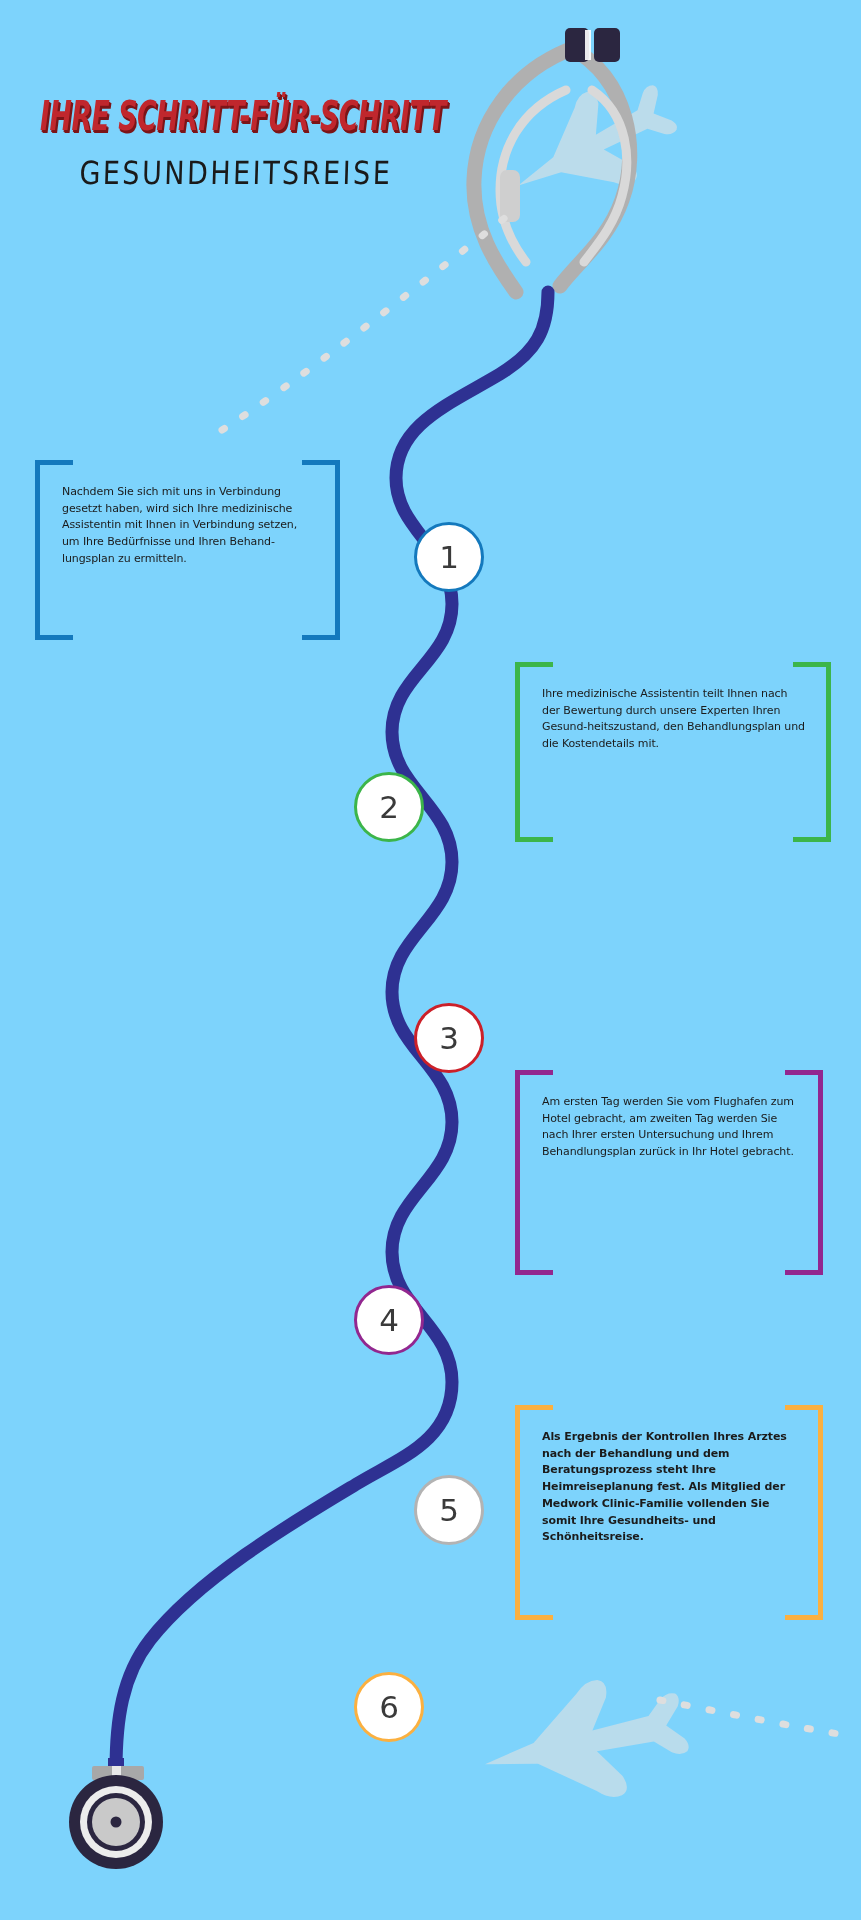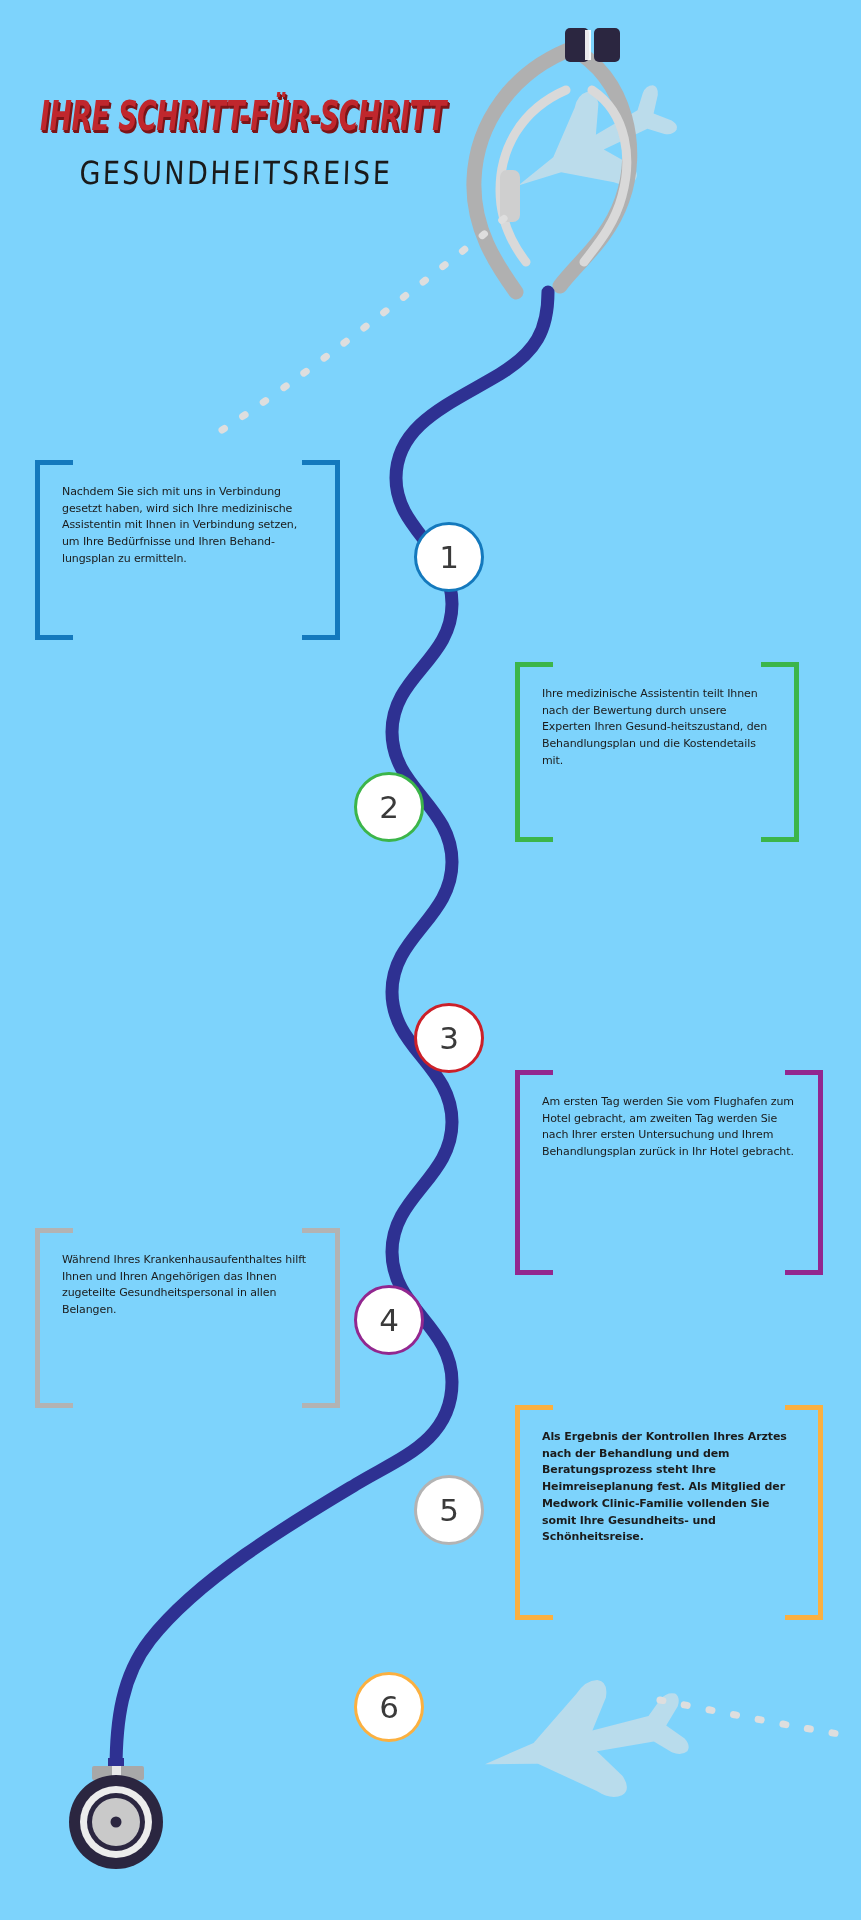--- a/index.html
+++ b/index.html
@@ -165,21 +165,21 @@
       <span class="lv"></span>
         <span class="lt"></span>
         <span class="lb"></span>
       <span class="rv"></span>
         <span class="rt"></span>
         <span class="rb"></span>
     </div>
     <div class="step-text">Nachdem Sie sich mit uns in Verbindung gesetzt haben, wird sich Ihre medizinische Assistentin mit Ihnen in Verbindung setzen, um Ihre Bedürfnisse und Ihren Behand-lungsplan zu ermitteln.</div>
   </div>
 
-  <div class="step-box" style="left:515px;top:662px;width:284px;height:180px;color:#3cb54a;">
+  <div class="step-box" style="left:515px;top:662px;width:316px;height:180px;color:#3cb54a;">
     <div class="bracket">
       <span class="lv"></span>
         <span class="lt"></span>
         <span class="lb"></span>
       <span class="rv"></span>
         <span class="rt"></span>
         <span class="rb"></span>
     </div>
     <div class="step-text">Ihre medizinische Assistentin teilt Ihnen nach der Bewertung durch unsere Experten Ihren Gesund-heitszustand, den Behandlungsplan und die Kostendetails mit.</div>
   </div>
@@ -190,31 +190,20 @@
       <span class="lv"></span>
         <span class="lt"></span>
         <span class="lb"></span>
       <span class="rv"></span>
         <span class="rt"></span>
         <span class="rb"></span>
     </div>
     <div class="step-text">Am ersten Tag werden Sie vom Flughafen zum Hotel gebracht, am zweiten Tag werden Sie nach Ihrer ersten Untersuchung und Ihrem Behandlungsplan zurück in Ihr Hotel gebracht.</div>
   </div>
 
-  <div class="step-box" style="left:35px;top:1228px;width:305px;height:180px;color:#b3b3b3;">
-    <div class="bracket">
-      <span class="lv"></span>
-        <span class="lt"></span>
-        <span class="lb"></span>
-      <span class="rv"></span>
-        <span class="rt"></span>
-        <span class="rb"></span>
-    </div>
-    <div class="step-text">Während Ihres Krankenhausaufenthaltes hilft Ihnen und Ihren Angehörigen das Ihnen zugeteilte Gesundheitspersonal in allen Belangen.</div>
-  </div>
 
   <div class="step-box" style="left:515px;top:1405px;width:308px;height:215px;color:#fbb040;font-weight:bold;">
     <div class="bracket">
       <span class="lv"></span>
         <span class="lt"></span>
         <span class="lb"></span>
       <span class="rv"></span>
         <span class="rt"></span>
         <span class="rb"></span>
     </div>

